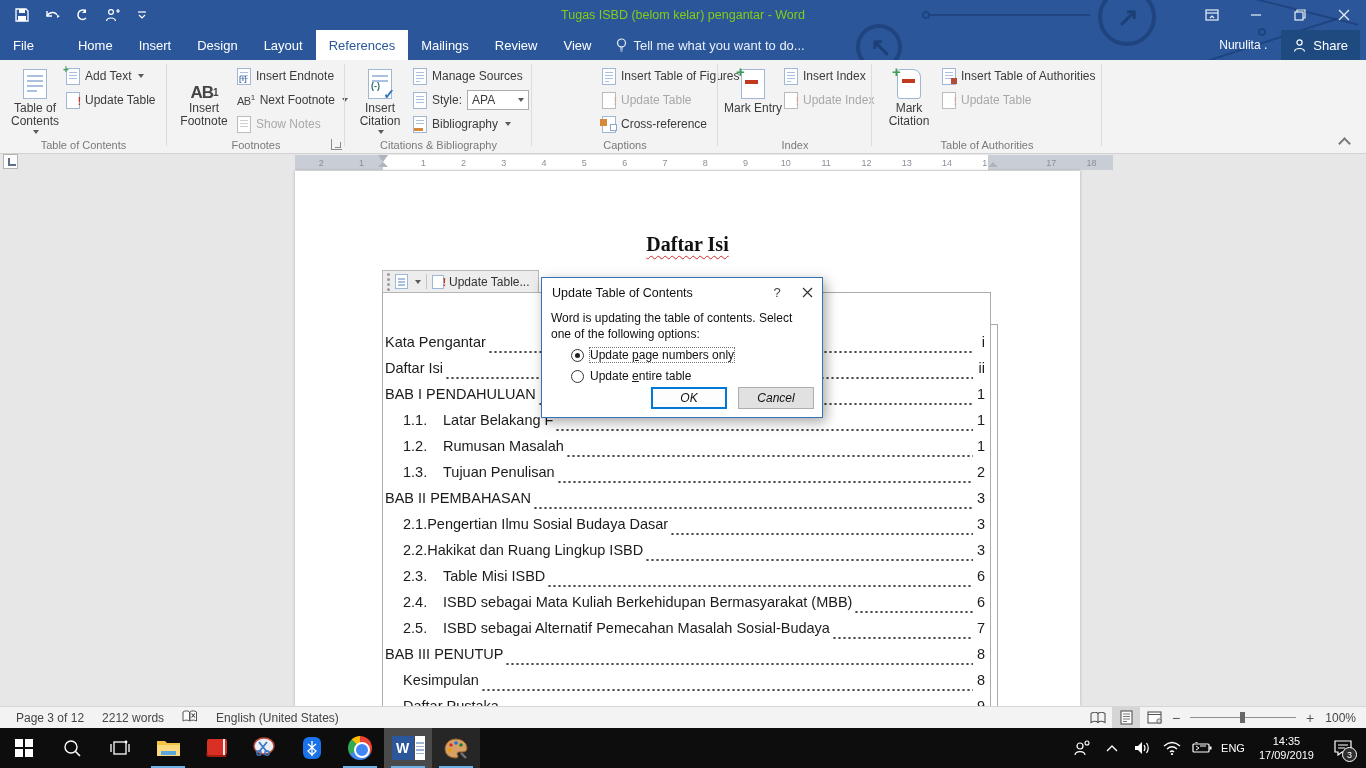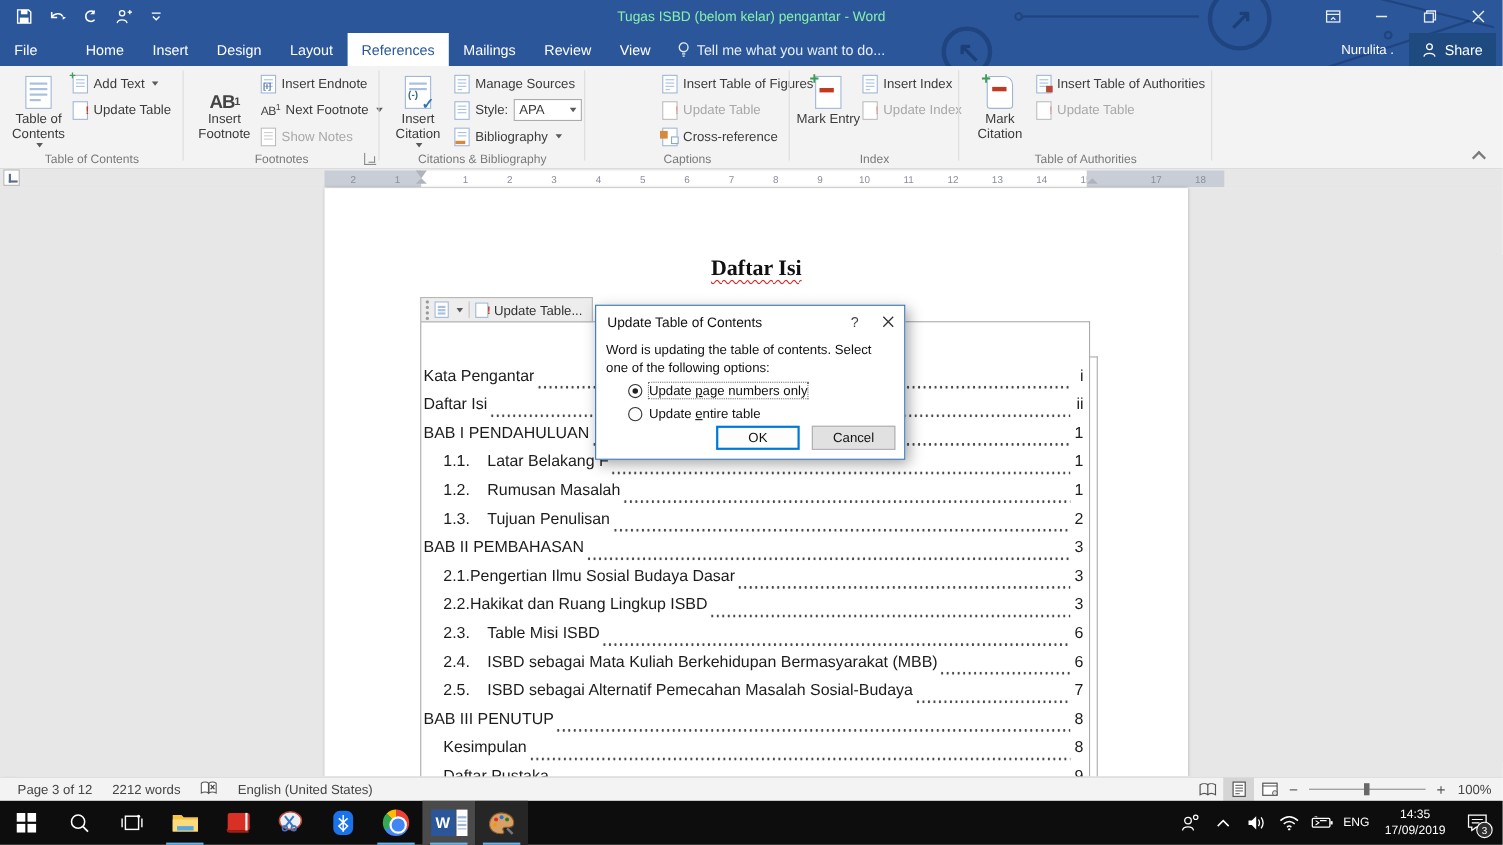--- a/index.html
+++ b/index.html
@@ -7,21 +7,21 @@
 
   
   #header { position:absolute; left:0; top:0; width:1366px; height:60px; background:#2b579a; overflow:hidden; }
   .deco { position:absolute; border:4px solid rgba(10,35,80,.35); border-radius:50%; }
   .deco-line { position:absolute; height:2px; background:rgba(10,35,80,.35); }
   .deco-dot { position:absolute; width:8px; height:8px; border:2px solid rgba(10,35,80,.35); border-radius:50%; background:#2b579a; }
   .deco-arrow { position:absolute; color:rgba(10,35,80,.45); font-size:26px; font-weight:bold; }
   #titlebar { position:absolute; left:0; top:0; width:1366px; height:30px; display:flex; align-items:center; }
   #qat { display:flex; align-items:center; gap:14px; padding-left:14px; color:#fff; z-index:2; }
   .qat-ic { width:16px; height:16px; display:flex; align-items:center; justify-content:center; color:#fff; font-size:14px; }
-  #doc-title { position:absolute; left:0; right:0; top:0; height:30px; display:flex; align-items:center; justify-content:center; color:#86efac; font-size:12.5px; z-index:1; }
+  #doc-title { position:absolute; left:0; right:0; top:0; height:30px; display:flex; align-items:center; justify-content:center; color:#84cc16; font-size:12.5px; z-index:1; }
   #win-controls { position:absolute; right:0; top:0; height:30px; display:flex; z-index:2; }
   .winbtn { width:44px; height:30px; display:flex; align-items:center; justify-content:center; color:#e8eef8; font-size:12px; }
   #tabrow { position:absolute; left:0; top:30px; width:1366px; height:30px; display:flex; align-items:stretch; color:#fff; z-index:2; }
   .tab { padding:0 13px; display:flex; align-items:center; font-size:13px; }
   .tab.active { background:#fff; color:#2b579a; }
   #tellme { display:flex; align-items:center; gap:6px; padding:0 12px; font-size:13px; color:#e8eef8; }
   #account { position:absolute; right:6px; top:30px; height:30px; display:flex; align-items:center; gap:14px; color:#fff; font-size:12px; z-index:3; }
   #share-btn { background:#1f4a7f; height:30px; display:flex; align-items:center; gap:7px; padding:0 12px; font-size:13px; }
 
   
@@ -100,21 +100,21 @@
   #dlg-title { flex:1; font-size:12.5px; }
   .dlg-tbtn { width:30px; height:29px; display:flex; align-items:center; justify-content:center; color:#444; font-size:13px; }
   #dlg-msg { padding:3px 9px 0; font-size:12px; line-height:16px; }
   .radio-row { display:flex; align-items:center; gap:6px; margin:5px 0 0 29px; height:16px; }
   .rb { width:13px; height:13px; border:1px solid #333; border-radius:50%; position:relative; flex:none; background:#fff; }
   .rb.sel:after { content:""; position:absolute; left:3px; top:3px; width:5px; height:5px; background:#222; border-radius:50%; }
   .rlabel { font-size:12px;text-align:right; }
   .rlabel.focus { outline:1px dotted #777; }
   .rlabel u { text-decoration:underline; }
   #dlg-buttons { position:absolute; right:8px; bottom:8px; display:flex; gap:11px; }
-  .dbtn { width:76px; height:22px; display:flex; align-items:center; justify-content:center; font-size:12px; color:#111; }
+  .dbtn { width:76px; height:22px; display:flex; align-items:center; justify-content:center; font-size:12px; color:#111;font-style:italic; }
   .dbtn.ok { background:#fdfdfd; border:2px solid #0078d7; }
   .dbtn.cancel { background:#e1e1e1; border:1px solid #adadad;text-align:right; }
 
   
   #statusbar { position:absolute; left:0; top:706px; width:1366px; height:22px; background:#f3f3f3; border-top:1px solid #d6d6d6; display:flex; align-items:center; font-size:12px; color:#454545; }
   .sb-item { padding:0 9px; }
   #sb-right { position:absolute; right:6px; display:flex; align-items:center; }
   .viewbtn { width:28px; height:21px; display:flex; align-items:center; justify-content:center; }
   .viewbtn.active { background:#d5d5d5; }
   #zoom-minus,#zoom-plus { width:16px; text-align:center; color:#555; font-size:14px; }

